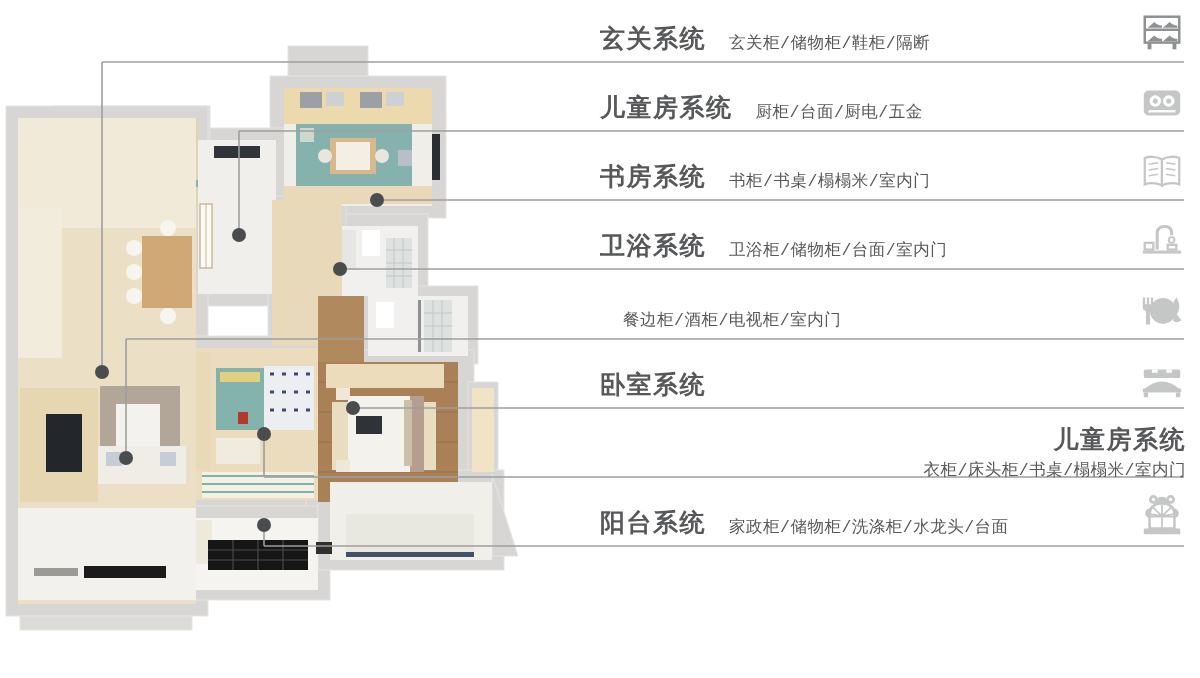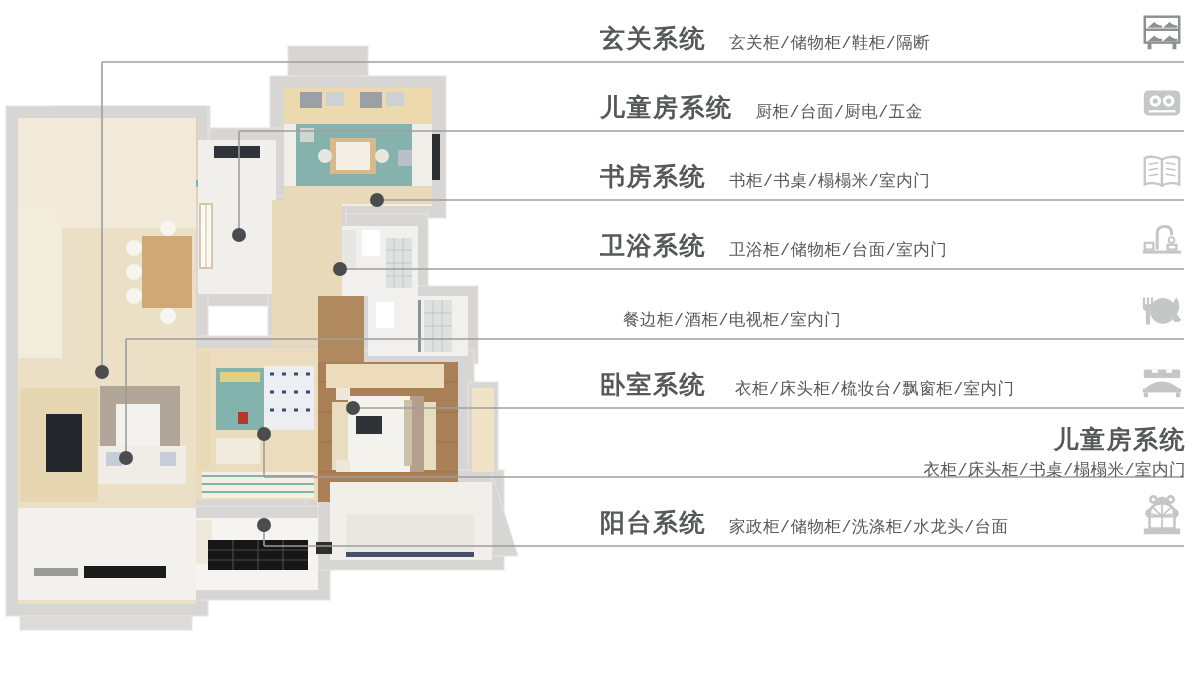--- a/index.html
+++ b/index.html
@@ -248,21 +248,20 @@
             <g fill="currentColor">
               <circle cx="25" cy="22" r="13.5"></circle>
               <path d="M4 8 h2.4 v7 h1.8 V8 h2.4 v7 h1.8 V8 h2.4 v10 q0 3.2 -3.2 3.8 V36 h-4.4 V21.8 q-3.2 -0.6 -3.2 -3.8 Z"></path>
               <path d="M39 8 c4 5.5 4 12.5 0.5 17.5 l4.5 6 c-2.6 2.6 -5.4 2.6 -8 1 l-1 -7.5 c-1.6 -6.5 0.4 -12.5 4 -17 z"></path>
             </g>
           </svg>
         </span>
       </div>
       <div class="row" style="top: 360px; gap: 6px;">
         <span class="title">卧室系统</span>
-        <span class="items">衣柜/床头柜/梳妆台/飘窗柜/室内门</span>
         <span class="iconbox" style="color: rgb(197, 198, 198);">
           <svg width="46" height="42" viewBox="0 0 48 42">
             <g fill="currentColor">
               <rect x="5" y="11" width="38" height="9" rx="2"></rect>
               <path d="M5 32 Q24 15 43 32 Z"></path>
               <rect x="4" y="31" width="40" height="4"></rect>
               <rect x="5" y="35" width="4.5" height="5"></rect>
               <rect x="38.5" y="35" width="4.5" height="5"></rect>
             </g>
             <rect x="13.5" y="11" width="6" height="3.5" fill="#fff"></rect>

